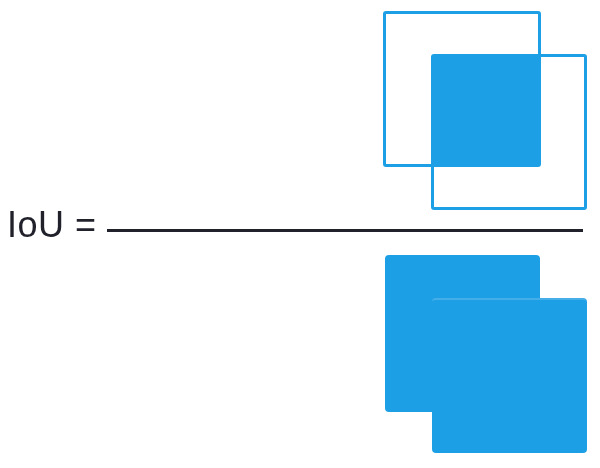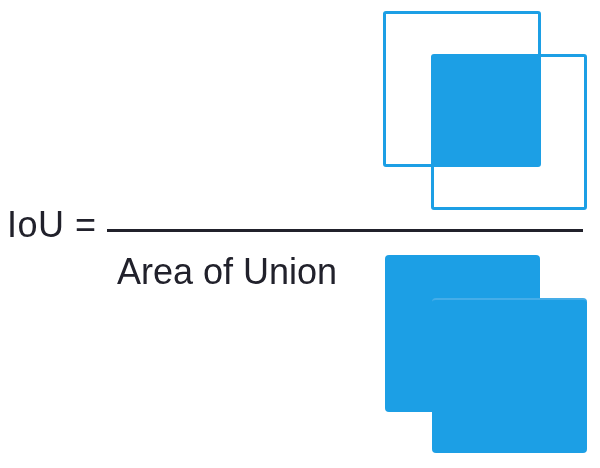--- a/index.html
+++ b/index.html
@@ -77,21 +77,20 @@
 </head>
 <body>
 
 <div class="stage">
 
   <div class="txt iou-lhs">IoU =</div>
 
 
   <div class="fraction-line"></div>
 
-  <div class="txt denominator">Area of Union</div>
 
   <div class="overlap-fill"></div>
   <div class="box-outline box-a-outline"></div>
   <div class="box-outline box-b-outline"></div>
 
   <div class="union-fill union-a-fill"></div>
   <div class="union-fill union-b-fill"></div>
 
 </div>
 

